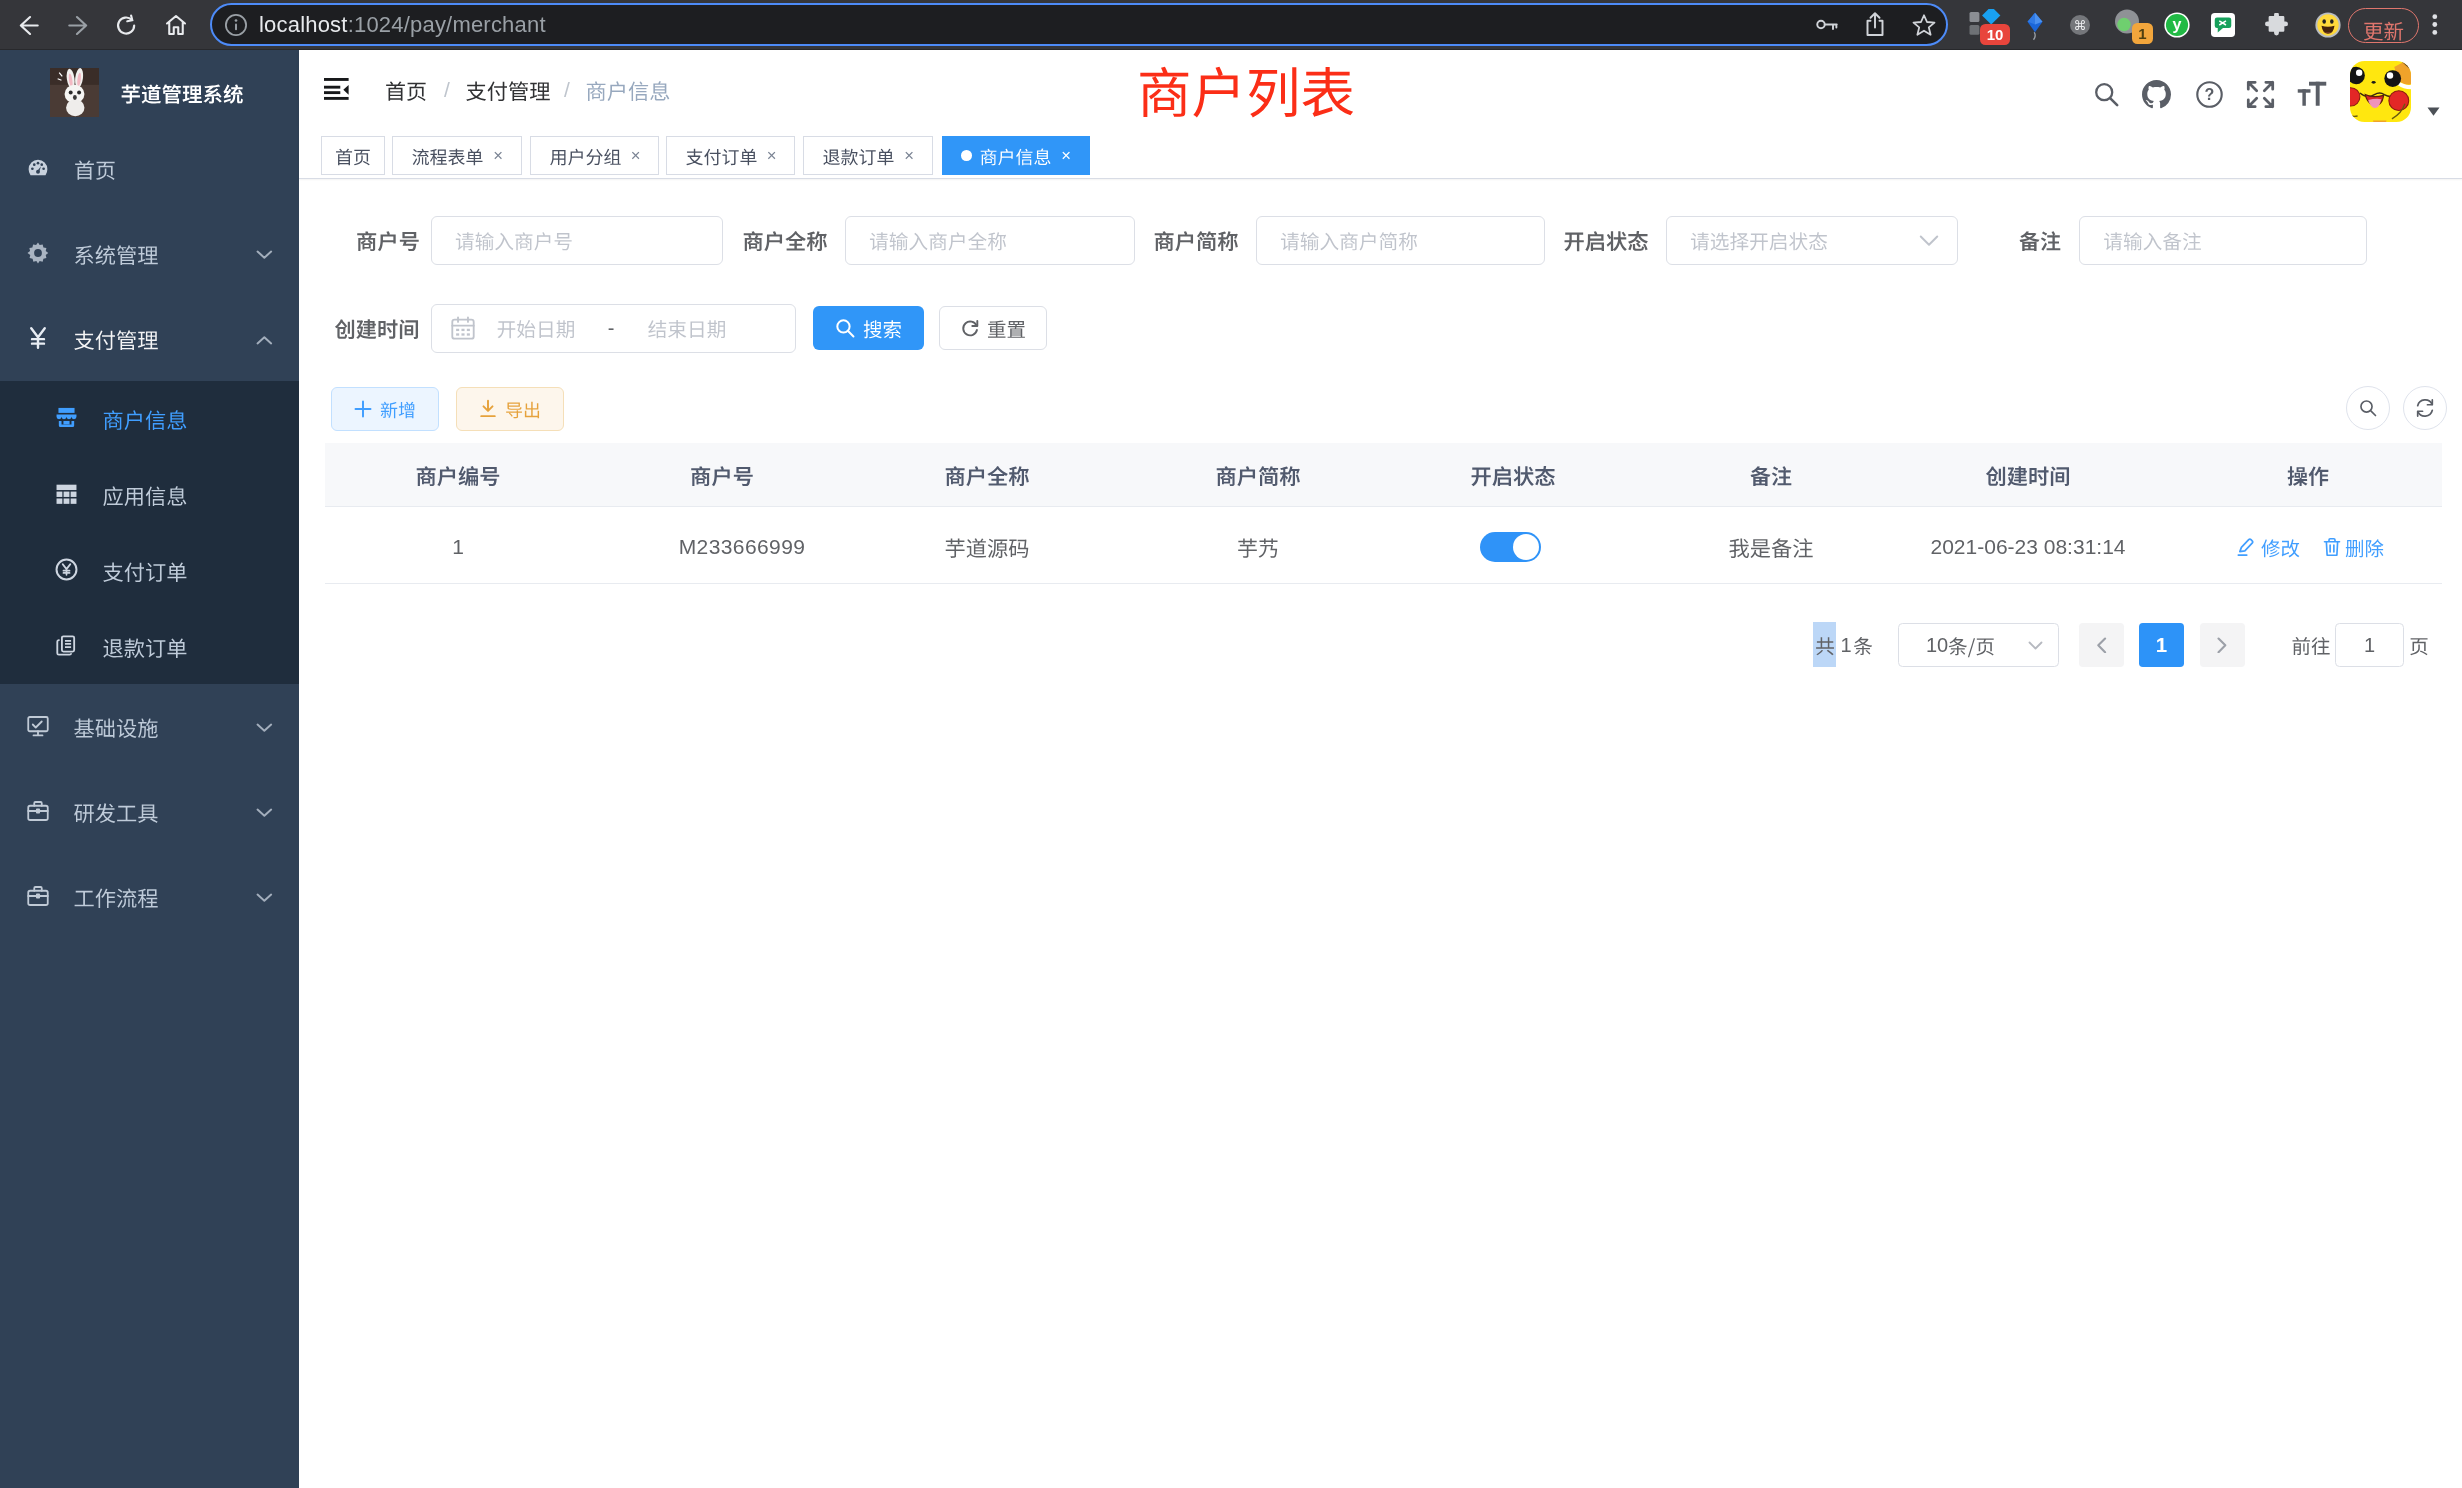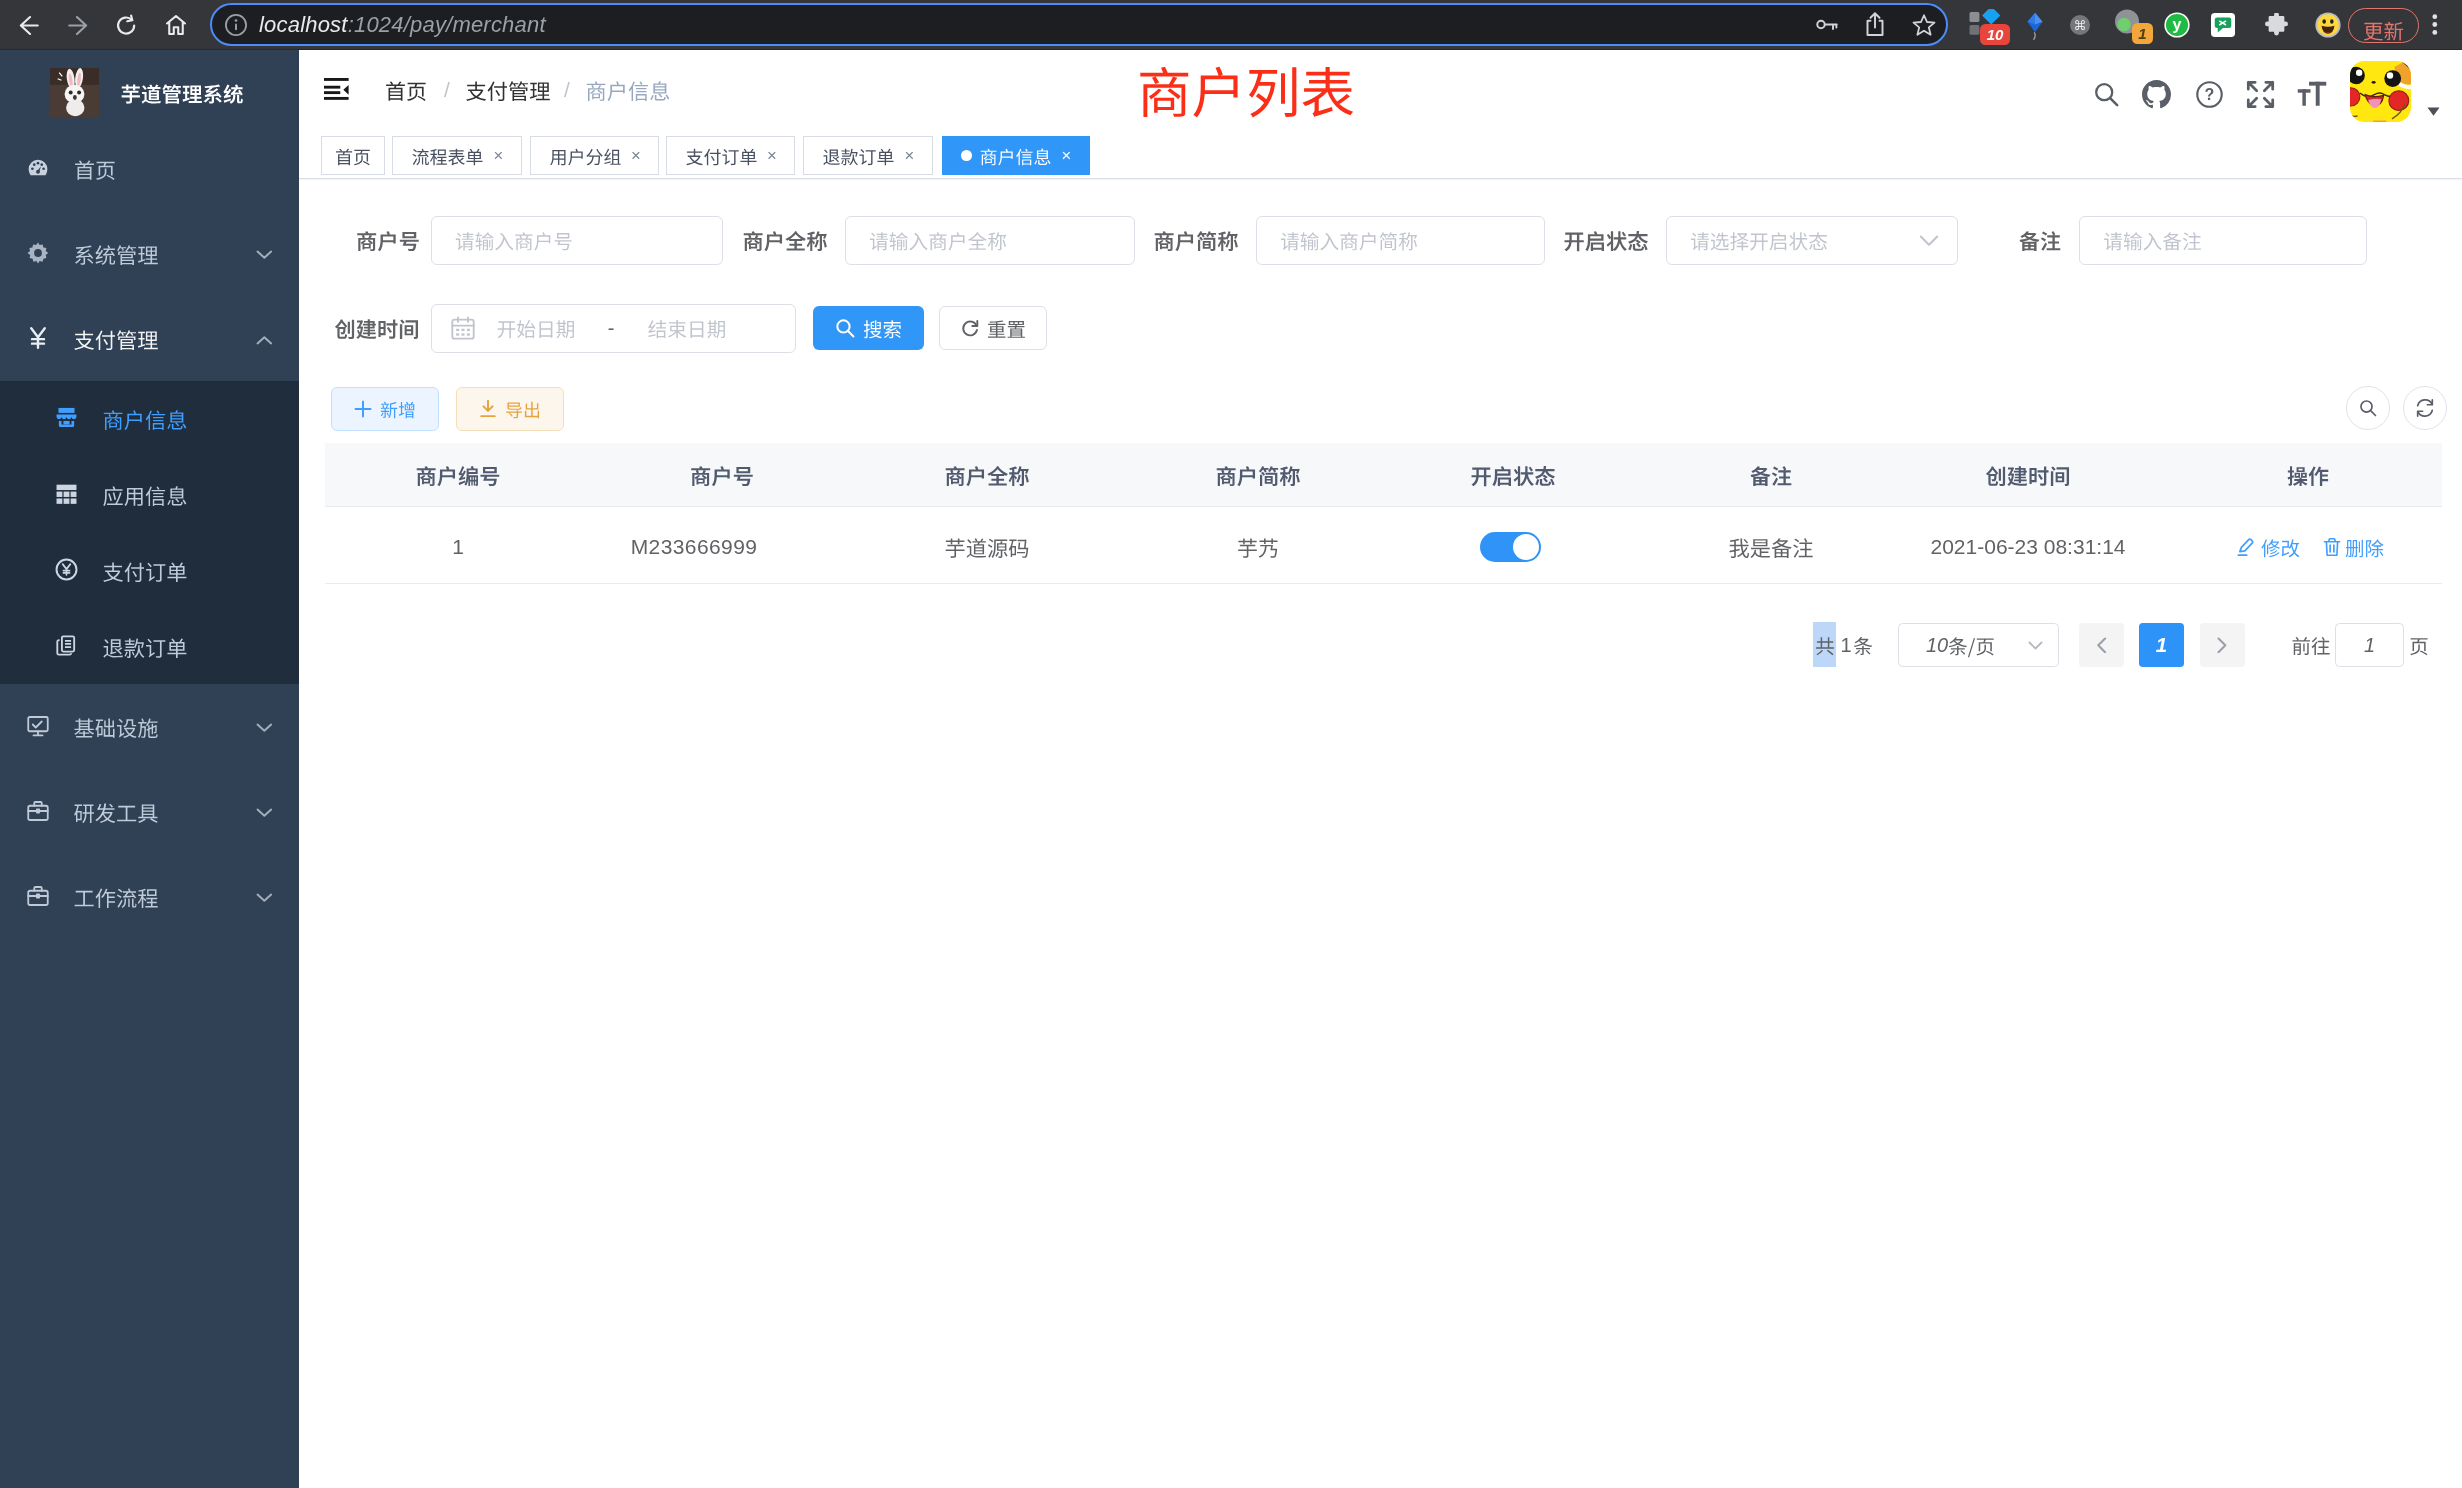--- a/index.html
+++ b/index.html
@@ -1,18 +1,18 @@
 <!DOCTYPE html>
 <html style="font-size:12px"><head><meta charset="utf-8">
 <style>
 html,body{margin:0;padding:0;}
 body{width:2462px;height:1489px;position:relative;overflow:hidden;background:#fff;
  font-family:"Liberation Sans",sans-serif;-webkit-font-smoothing:antialiased;}
 *{box-sizing:border-box;}
-.abs{position:absolute;font-style:italic;}
+.abs{position:absolute;}
 </style></head><body>
 
 <div class="abs" style="left:0;top:0;width:2462px;height:50px;background:#35363a;border-bottom:0.8px solid #28292c;"></div>
 <div style="position:absolute;left:16.7px;top:13.6px;"><svg width="23" height="23" viewBox="0 0 30 30" style="">
       <path d="M17 4 L5 15 L17 26 M5 15 H27" stroke="#e8eaed" stroke-width="2.8" style="fill:none;stroke-linecap:round;stroke-linejoin:round"></path>
     </svg></div>
 <div style="position:absolute;left:67px;top:13.6px;"><svg width="23" height="23" viewBox="0 0 30 30" style="">
       <path d="M13 4 L25 15 L13 26 M25 15 H3" stroke="#9aa0a6" stroke-width="2.8" style="fill:none;stroke-linecap:round;stroke-linejoin:round"></path>
     </svg></div>
 <div style="position:absolute;left:115px;top:13.6px;"><svg width="23" height="23" viewBox="0 0 30 30" style="">
@@ -703,21 +703,21 @@
         <path transform="translate(3000 0)" d="M77 610H188V-86H77ZM91 787 175 838Q199 817 223 790Q247 764 268 738Q289 712 300 690L210 632Q199 654 180 681Q160 708 137 736Q114 764 91 787ZM343 795H880V695H343ZM820 795H931V32Q931 -7 922 -28Q914 -50 890 -63Q867 -75 832 -78Q797 -81 750 -81Q746 -60 738 -32Q729 -3 719 16Q745 15 770 15Q794 15 803 15Q813 15 816 19Q820 23 820 32ZM397 286V179H603V286ZM397 478V372H603V478ZM301 564H704V92H301Z"></path>
       </g>
     </svg></div>
 <div style="position:absolute;left:2308px;top:475px;transform:translate(-50%,-50%);white-space:nowrap;"><svg style="vertical-align:-6.1px;" width="42" height="31" viewBox="0 -1160 2000 1448" fill="#515a6e">
       <g transform="scale(1 -1)">
         <path transform="translate(0 0)" d="M28 330Q84 345 162 370Q240 395 319 422L336 327Q264 301 190 274Q116 248 53 226ZM40 654H329V555H40ZM142 847H242V33Q242 -3 234 -24Q227 -46 207 -58Q187 -70 158 -74Q130 -77 89 -77Q87 -58 79 -30Q71 -2 61 18Q83 17 102 18Q121 18 128 18Q142 18 142 33ZM548 733V656H743V733ZM456 808H841V580H456ZM443 468V383H540V468ZM363 542H624V308H363ZM752 468V383H852V468ZM669 542H939V308H669ZM348 243H957V156H348ZM596 311H698V-88H596ZM583 201 667 169Q631 117 580 70Q529 24 468 -12Q407 -48 343 -70Q331 -51 312 -26Q292 -2 276 13Q338 30 396 58Q455 87 504 124Q553 160 583 201ZM718 190Q745 154 786 121Q828 88 877 62Q926 36 975 20Q965 11 952 -4Q939 -18 927 -34Q915 -49 908 -62Q857 -40 807 -6Q757 29 715 72Q673 115 643 161Z"></path>
         <path transform="translate(1000 0)" d="M491 682H969V580H441ZM621 464H944V366H621ZM620 242H958V142H620ZM567 649H677V-86H567ZM519 837 622 810Q594 729 556 650Q519 571 475 502Q431 434 385 381Q377 391 362 406Q346 420 330 434Q315 448 303 456Q348 501 388 562Q428 624 462 694Q495 765 519 837ZM261 843 364 810Q332 726 288 640Q244 555 192 480Q141 405 85 347Q81 361 70 382Q59 404 48 426Q36 448 26 461Q73 507 116 568Q160 630 197 700Q234 770 261 843ZM158 572 266 680V679V-85H158Z"></path>
       </g>
     </svg></div>
 <div style="position:absolute;left:458px;top:547px;transform:translate(-50%,-50%);white-space:nowrap;"><span style="font-size:21px;color:#606266;">1</span></div>
-<div style="position:absolute;left:694px;top:547px;transform:translate(-50%,-50%);white-space:nowrap;"><span style="font-size:21px;color:#606266;letter-spacing:0.4px;">M233666999</span></div>
+<div style="position:absolute;left:742px;top:547px;transform:translate(-50%,-50%);white-space:nowrap;"><span style="font-size:21px;color:#606266;letter-spacing:0.4px;">M233666999</span></div>
 <div style="position:absolute;left:987px;top:547px;transform:translate(-50%,-50%);white-space:nowrap;"><svg style="vertical-align:-6.1px;" width="85" height="31" viewBox="0 -1160 4000 1448" fill="#606266">
       <g transform="scale(1 -1)">
         <path transform="translate(0 0)" d="M64 737H937V668H64ZM135 539H873V468H135ZM57 314H944V243H57ZM294 840H367V570H294ZM628 840H703V570H628ZM467 518H543V19Q543 -17 532 -35Q521 -53 494 -63Q467 -72 421 -74Q375 -76 305 -76Q303 -65 298 -52Q293 -38 287 -24Q281 -11 275 -1Q313 -2 347 -2Q381 -3 406 -2Q431 -2 441 -2Q456 -2 462 2Q467 7 467 20Z"></path>
         <path transform="translate(1000 0)" d="M311 708H947V645H311ZM584 681 670 674Q656 636 640 598Q623 559 609 531L547 541Q557 572 568 612Q579 651 584 681ZM759 840 833 818Q809 781 784 742Q758 704 736 677L676 697Q691 717 706 742Q722 767 736 793Q751 819 759 840ZM414 817 476 844Q498 819 519 788Q540 756 549 732L484 702Q475 726 455 758Q435 791 414 817ZM262 483V87H190V413H51V483ZM64 765 122 801Q149 777 177 748Q205 719 230 690Q254 661 269 638L207 596Q194 620 170 649Q146 678 118 708Q91 739 64 765ZM228 110Q253 110 276 92Q299 75 340 52Q388 26 453 18Q518 10 599 10Q658 10 724 12Q789 14 852 18Q914 22 962 27Q958 18 954 4Q949 -9 946 -22Q942 -36 941 -46Q914 -48 871 -50Q828 -51 778 -53Q728 -55 680 -56Q633 -57 597 -57Q508 -57 442 -46Q376 -36 324 -7Q292 11 268 29Q245 47 227 47Q209 47 187 31Q165 15 140 -11Q114 -37 89 -68L42 -7Q92 43 140 76Q189 110 228 110ZM455 368V284H790V368ZM455 231V147H790V231ZM455 504V421H790V504ZM384 561H863V89H384Z"></path>
         <path transform="translate(2000 0)" d="M363 791H951V723H363ZM338 791H411V517Q411 451 406 374Q402 297 388 218Q374 138 348 62Q321 -13 276 -76Q270 -70 258 -62Q247 -54 235 -47Q223 -40 214 -36Q256 24 281 94Q306 165 318 238Q331 312 334 384Q338 455 338 517ZM537 407V319H843V407ZM537 549V463H843V549ZM469 607H913V261H469ZM505 205 572 186Q556 150 534 112Q513 74 490 40Q467 6 445 -20Q439 -14 428 -7Q417 0 406 7Q394 14 385 19Q419 55 451 105Q483 155 505 205ZM788 188 853 213Q873 182 895 147Q917 112 936 78Q955 45 967 21L898 -10Q887 15 868 49Q850 83 829 120Q808 156 788 188ZM650 709 733 692Q718 659 702 626Q687 592 673 569L614 587Q624 613 634 648Q645 683 650 709ZM649 290H721V-2Q721 -29 714 -45Q707 -61 687 -69Q667 -76 634 -78Q600 -80 550 -79Q548 -65 542 -47Q536 -29 529 -15Q565 -16 594 -16Q623 -16 633 -16Q649 -15 649 0ZM87 777 131 829Q158 813 190 794Q222 774 251 755Q280 736 299 722L254 662Q235 678 206 698Q177 718 146 739Q114 760 87 777ZM38 507 81 560Q109 546 141 528Q173 509 202 492Q232 475 251 461L207 400Q188 415 159 434Q130 452 98 472Q66 492 38 507ZM59 -24Q81 16 108 70Q134 123 162 183Q189 243 211 300L271 258Q251 205 226 148Q202 91 176 36Q150 -19 126 -66Z"></path>
         <path transform="translate(3000 0)" d="M867 401H940Q940 401 940 395Q939 389 939 382Q939 374 938 368Q927 233 914 149Q902 65 888 20Q874 -25 856 -43Q842 -59 826 -66Q811 -72 788 -74Q769 -75 736 -75Q704 -75 668 -73Q667 -58 662 -38Q656 -18 647 -4Q684 -7 714 -8Q745 -9 758 -9Q771 -10 780 -8Q789 -5 796 2Q810 16 822 58Q835 99 846 180Q857 260 867 389ZM443 781H814V712H443ZM491 650 561 645Q558 595 552 538Q546 482 540 429Q534 376 528 337H458Q465 377 471 432Q477 486 482 544Q488 601 491 650ZM478 401H889V336H478ZM410 205H792V137H410ZM783 781H791L803 785L856 779Q853 735 848 682Q842 628 836 571Q830 514 823 458Q816 402 809 353L739 359Q746 408 752 465Q759 522 765 579Q771 636 776 686Q781 737 783 772ZM51 787H394V718H51ZM148 479H365V46H148V113H299V411H148ZM179 753 249 738Q231 644 206 554Q180 464 145 386Q110 307 63 247Q61 257 55 272Q49 287 42 303Q35 319 29 328Q87 405 123 516Q159 628 179 753ZM116 479H181V-34H116Z"></path>
       </g>
     </svg></div>
 <div style="position:absolute;left:1258px;top:547px;transform:translate(-50%,-50%);white-space:nowrap;"><svg style="vertical-align:-6.1px;" width="42" height="31" viewBox="0 -1160 2000 1448" fill="#606266">
       <g transform="scale(1 -1)">

